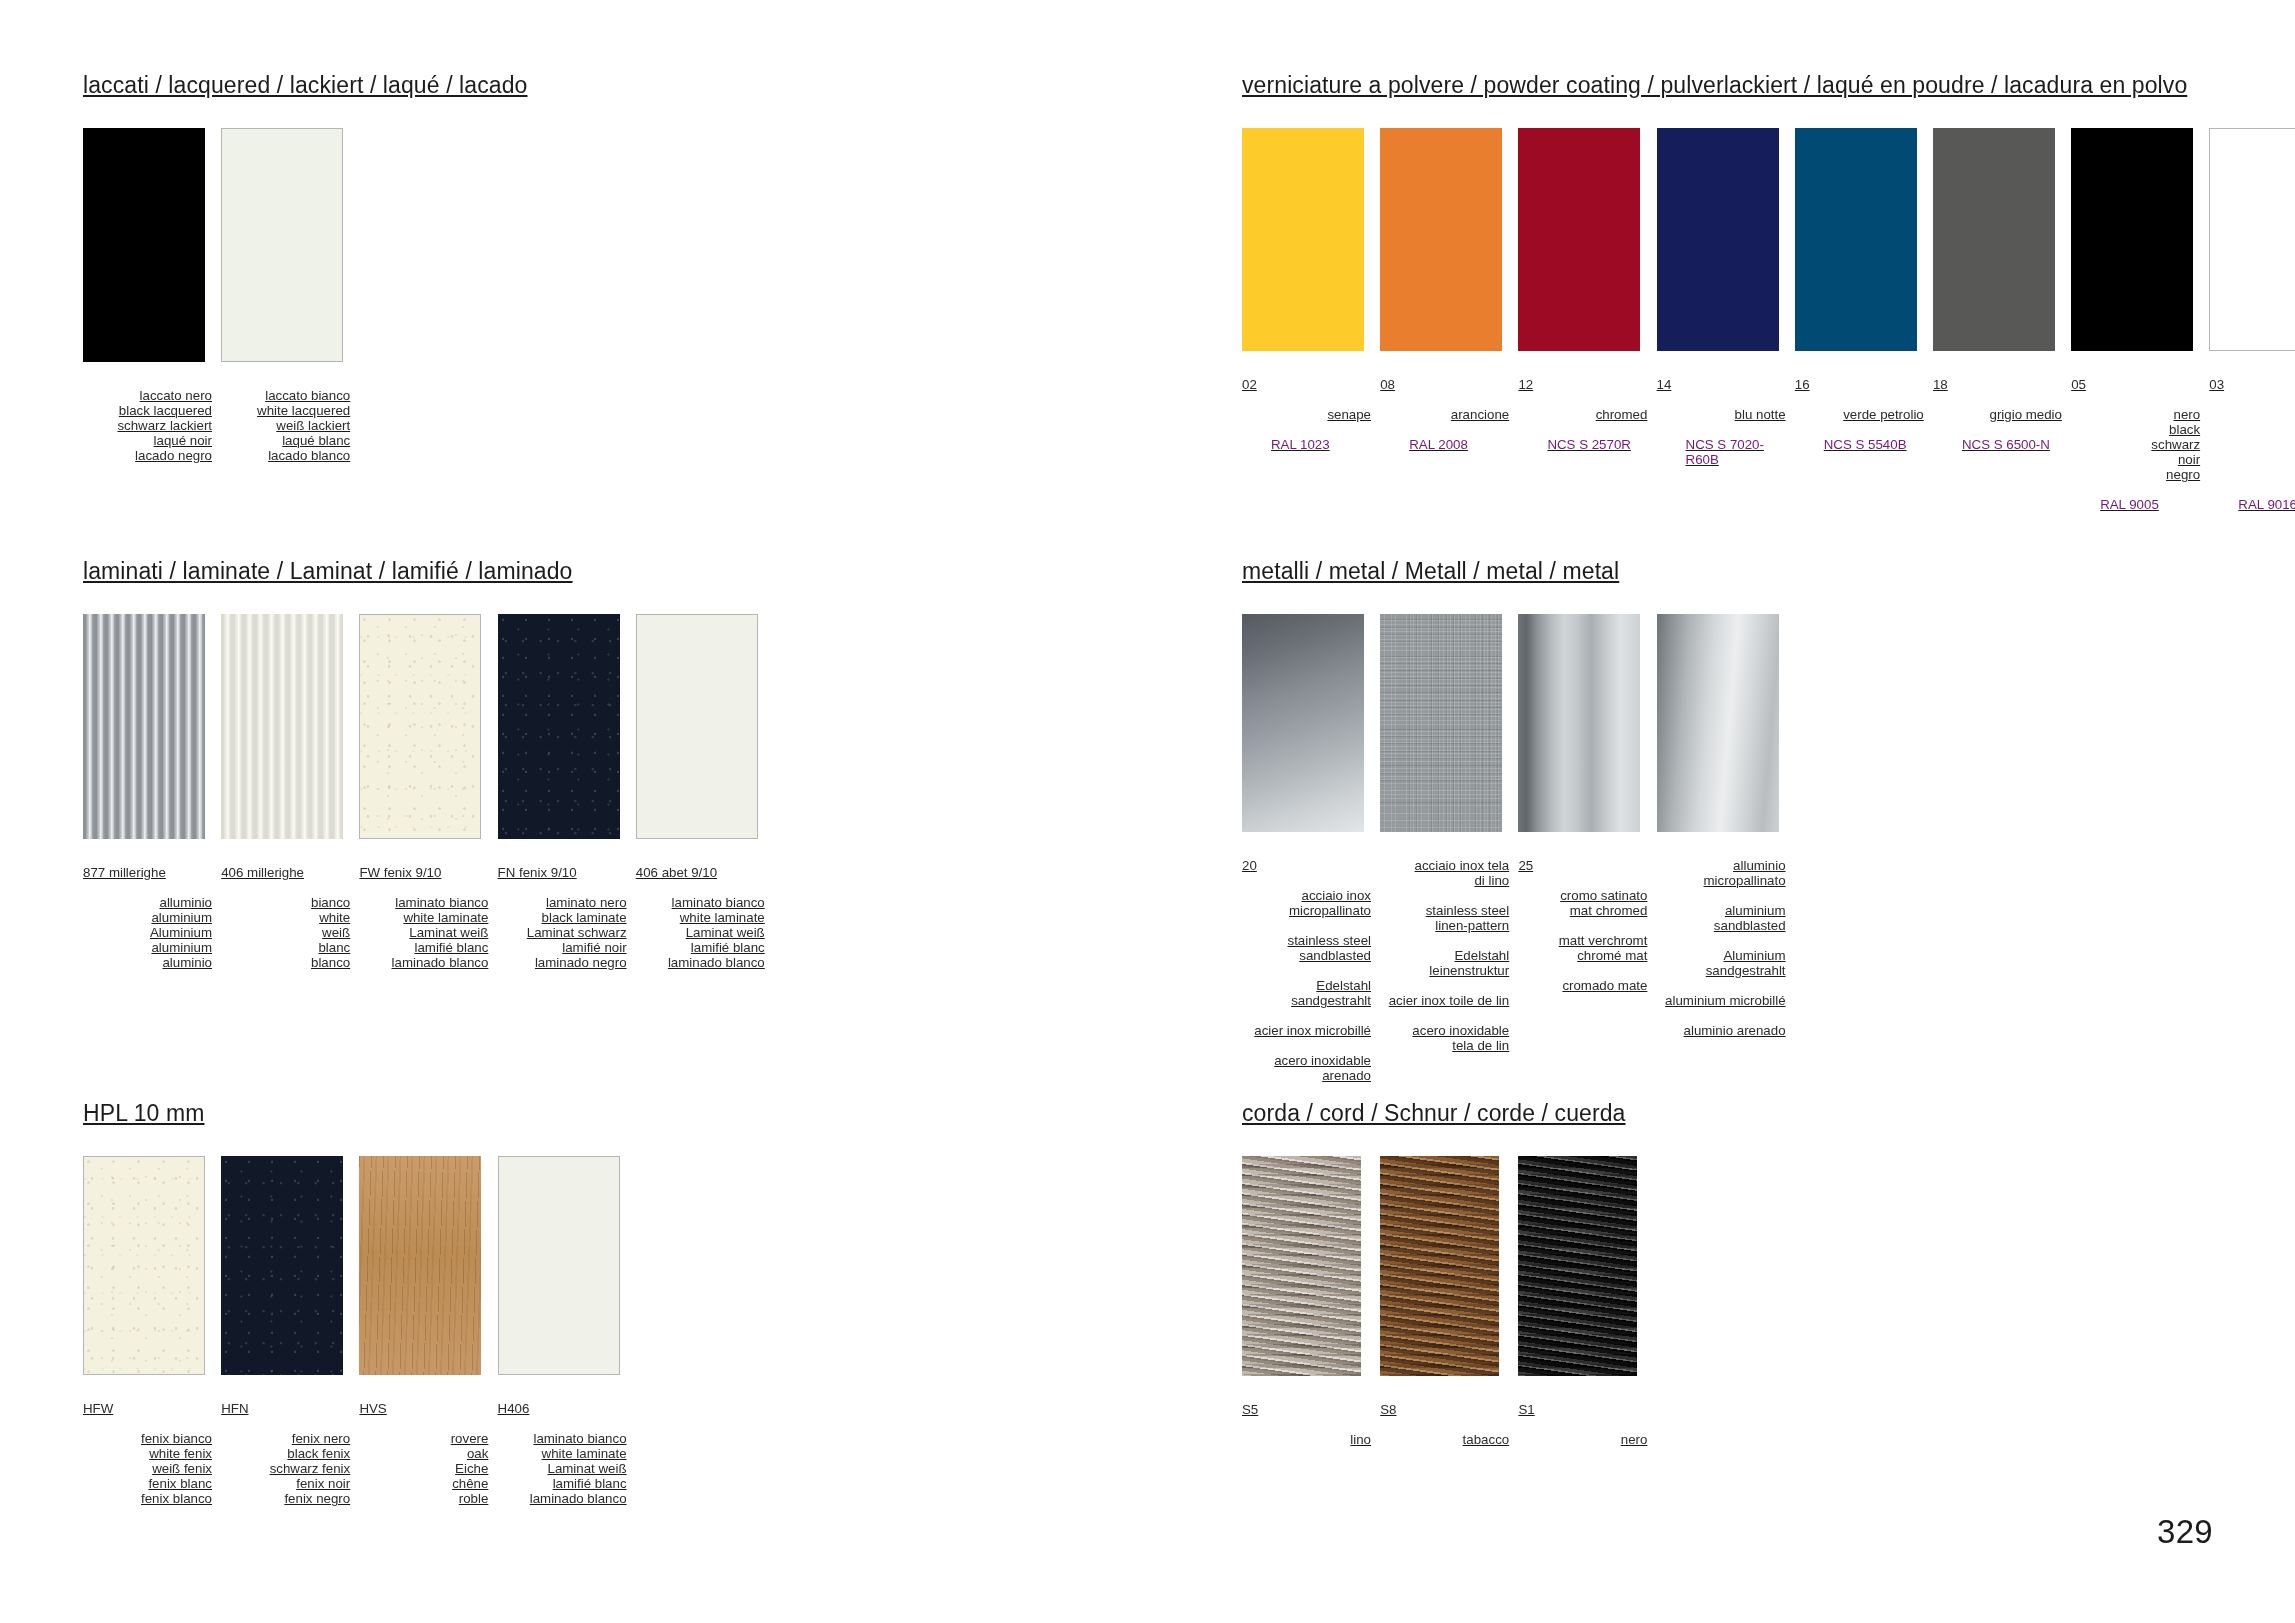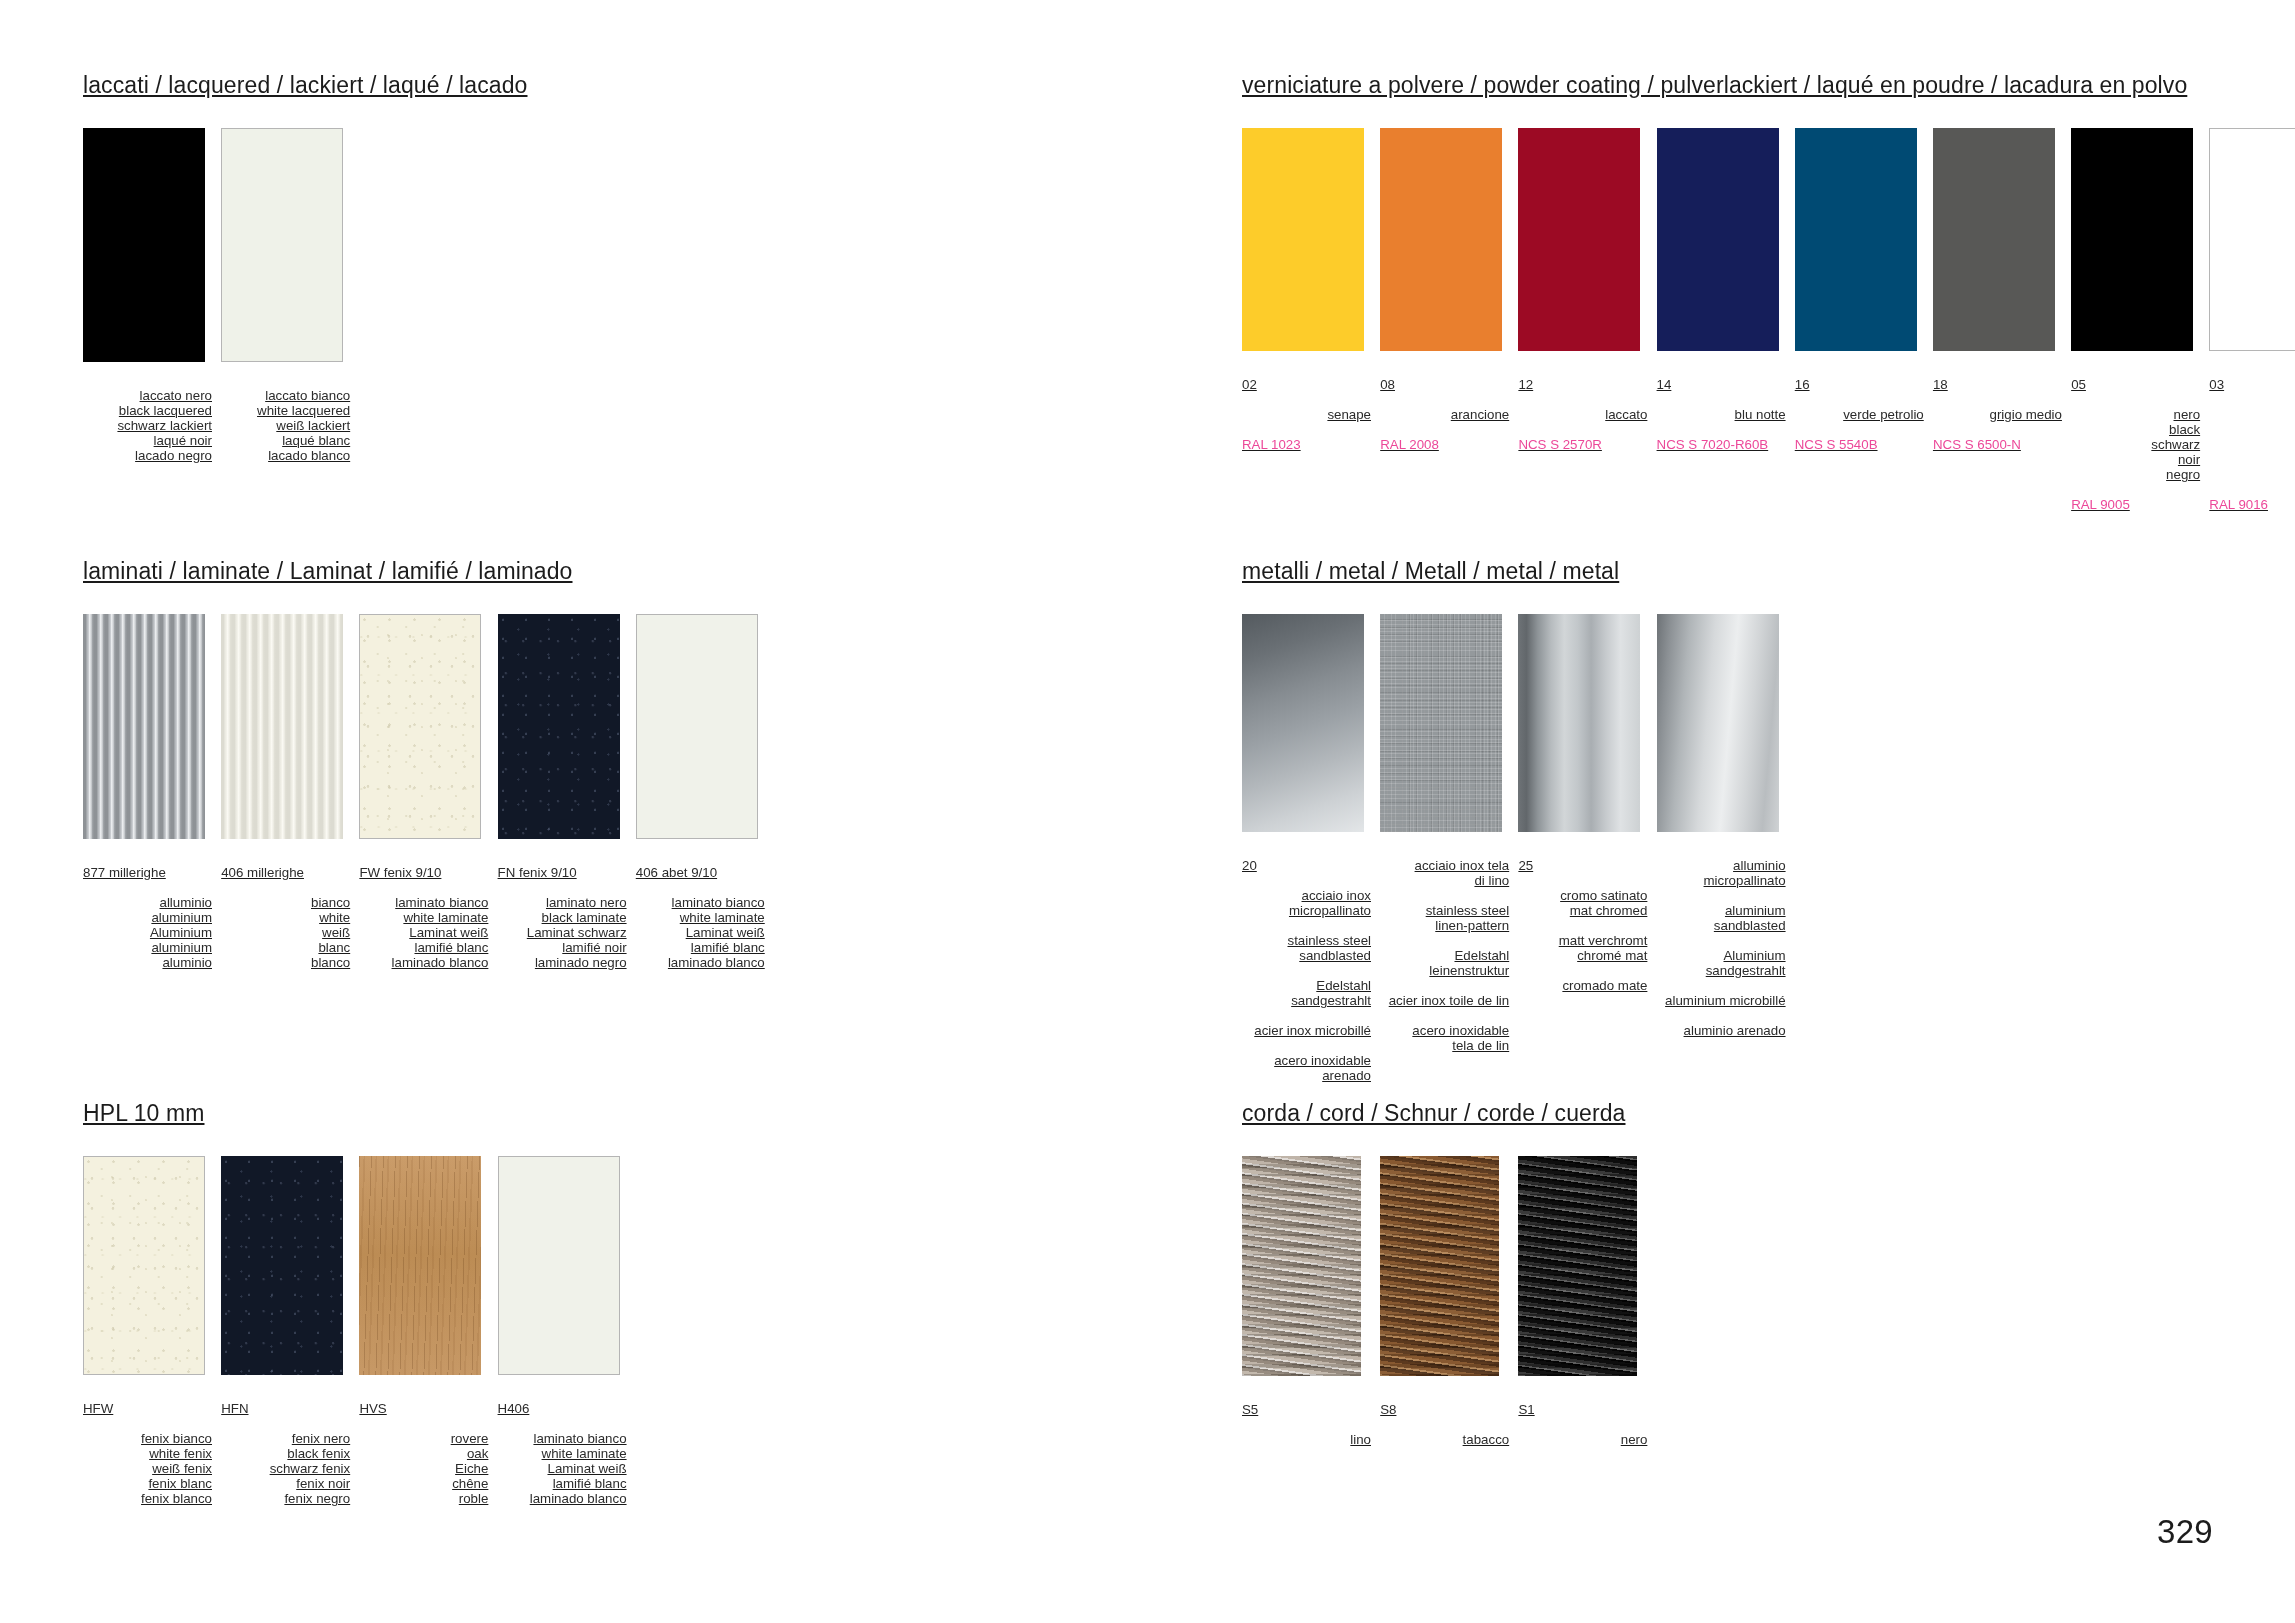--- a/index.html
+++ b/index.html
@@ -71,22 +71,23 @@
   .caption {
     margin-top: 11px;
     font-size: 13.3px;
     line-height: 15px;
     color: #2b2b2b;
     white-space: pre-line;
   }
   .caption .code { display: block; }
   .caption .ref {
     display: block;
-    color: #ec4899;
+    color: #701a75;
     margin-top: 0px;
+    margin-left: 29px;
   }
   .caption .line { display: block; text-align: right; }
 
   
   .tex-millerighe-grey {
     background:
       repeating-linear-gradient(90deg,
         #8e9296 0px, #8e9296 2.8px,
         #a9adb1 3.7px, #c9ccd0 5.5px,
         #eceef0 6.4px, #cfd2d5 8.3px,
@@ -384,21 +385,21 @@
           <div class="caption">
             <span class="code">08</span>
             <span class="line">arancione</span>
             <span class="ref">RAL 2008</span>
           </div>
         </div>
         <div class="swatch-cell">
           <div class="swatch sw-pc" style="background:#9C0A24"></div>
           <div class="caption">
             <span class="code">12</span>
-            <span class="line">laccato</span>
+            <span class="line">chromed</span>
             <span class="ref">NCS S 2570R</span>
           </div>
         </div>
         <div class="swatch-cell">
           <div class="swatch sw-pc" style="background:#151E5A"></div>
           <div class="caption">
             <span class="code">14</span>
             <span class="line">blu notte</span>
             <span class="ref">NCS S 7020-R60B</span>
           </div>

